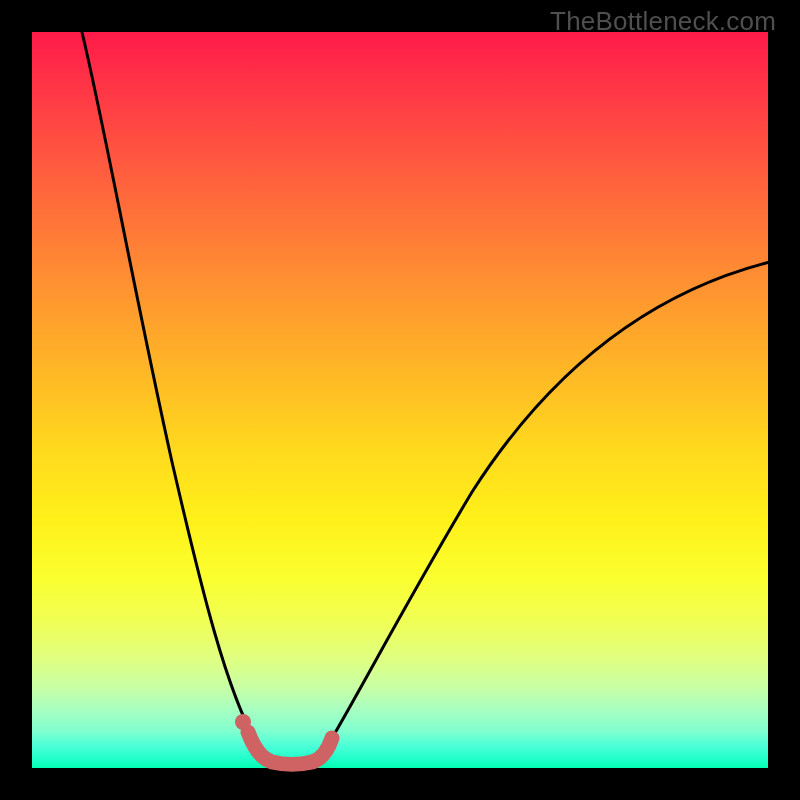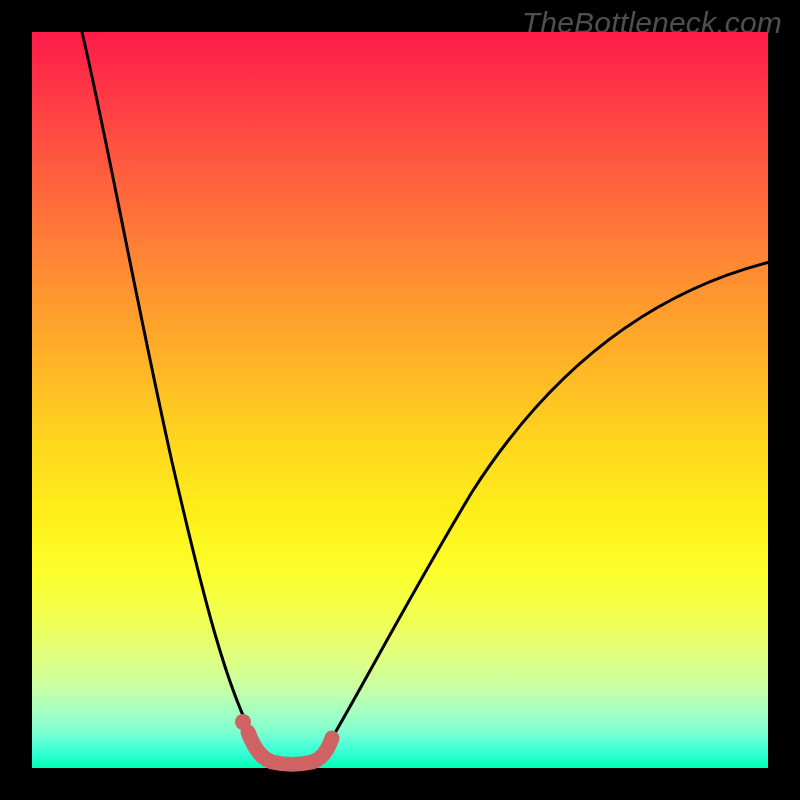--- a/index.html
+++ b/index.html
@@ -40,25 +40,24 @@
       #a8ffc0 92%,
       #80ffd0 95%,
       #4cffd8 97%,
       #1affc8 99%,
       #00ffb0 100%
     );
   }
   .attribution {
     position: absolute;
     top: 6px;
-    right: 18px;
+    right: 24px;
     color: #4f4f4f;
-    font-size: 30px;
+    font-size: 26px;
     letter-spacing: 0.2px;
-    font-style: italic;
   }
   svg.curve {
     position: absolute;
     left: 0;
     top: 0;
     width: 736px;
     height: 736px;
     overflow: visible;
   }
 </style>

